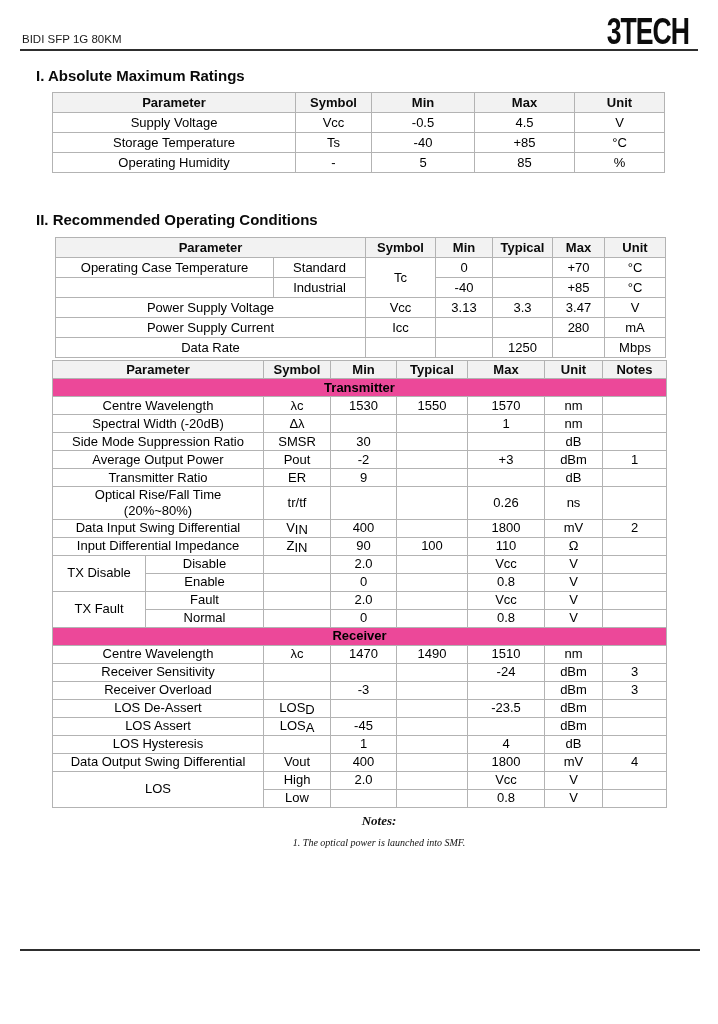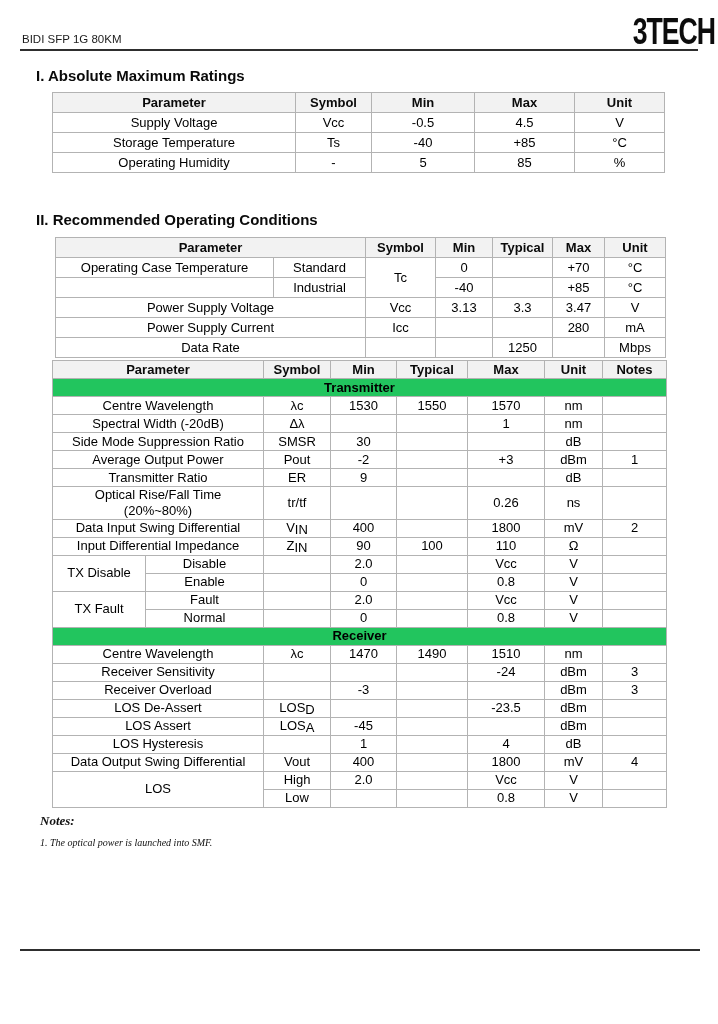--- a/index.html
+++ b/index.html
@@ -1,37 +1,37 @@
 <!DOCTYPE html>
 <html><head>
 <meta charset="utf-8">
 <style>
   html,body{margin:0;padding:0;background:#ffffff;}
   .page{
     width:718px;height:1024px;background:#ffffff;position:relative;overflow:hidden;
     font-family:"Liberation Sans",sans-serif;color:#000;
   }
-  .doc-header{display:flex;justify-content:space-between;align-items:flex-end;padding:16px 3px 0 22px;}
+  .doc-header{display:flex;justify-content:space-between;align-items:flex-end;padding:16px 29px 0 22px;}
   .doc-title{font-size:11.5px;color:#1c1c1c;padding-bottom:2px;}
   .logo{font-size:37px;font-weight:bold;line-height:.85;letter-spacing:-1.5px;color:#0c0c0c;
         display:inline-block;transform:scaleX(.72);transform-origin:right bottom;}
   .rule{border:0;border-top:2.5px solid #2e2e2e;margin:2px 20px 0 20px;}
   .sec-title{font-size:15px;font-weight:bold;color:#0a0a0a;margin-left:36px;}
   .mt1{margin-top:16px;} .mt2{margin-top:38px;} .mt3{margin-top:29px;}
   table.t{border-collapse:collapse;table-layout:fixed;margin-left:52px;font-size:13px;}
   table.t2m{margin-left:55px;}
   .t th,.t td{border:1px solid #b3b3b3;text-align:center;vertical-align:middle;
               padding:0 2px;height:19px;line-height:1.2;overflow:hidden;}
   .t th{background:#f2f2f2;font-weight:bold;color:#0a0a0a;}
   .t3 th,.t3 td{height:17px;}
-  .t .sec-row td{font-weight:bold;background:#22c55e;}
+  .t .sec-row td{font-weight:bold;background:#ec4899;}
   .t sub{font-size:13px;vertical-align:-2px;line-height:1;}
   .tbl-gap1{margin-top:8px;} .tbl-gap2{margin-top:9px;} .tbl-gap3{margin-top:2px;}
   .param2{line-height:1.15;padding:2px;}
-  .notes{margin:5px 0 0 40px;font-family:"Liberation Serif",serif;font-style:italic;color:#111;}
+  .notes{margin:5px 0 0 40px;font-family:"Liberation Serif",serif;font-style:italic;color:#111;text-align:center;}
   .notes-title{font-weight:bold;font-size:13px;}
   .note-item{font-size:10px;margin-top:8px;}
   .footer-rule{position:absolute;left:20px;right:18px;top:941px;border:0;border-top:2.5px solid #2e2e2e;}
 </style>
 </head>
 <body>
 
 <div class="page">
 
   <div class="doc-header">

